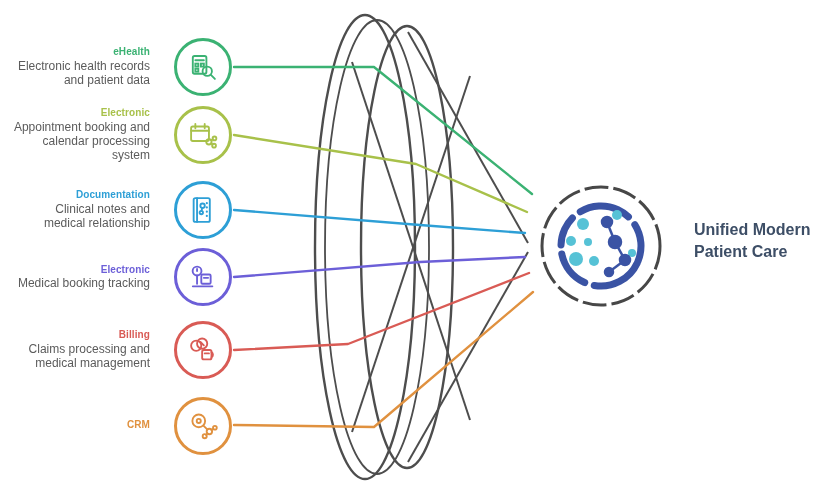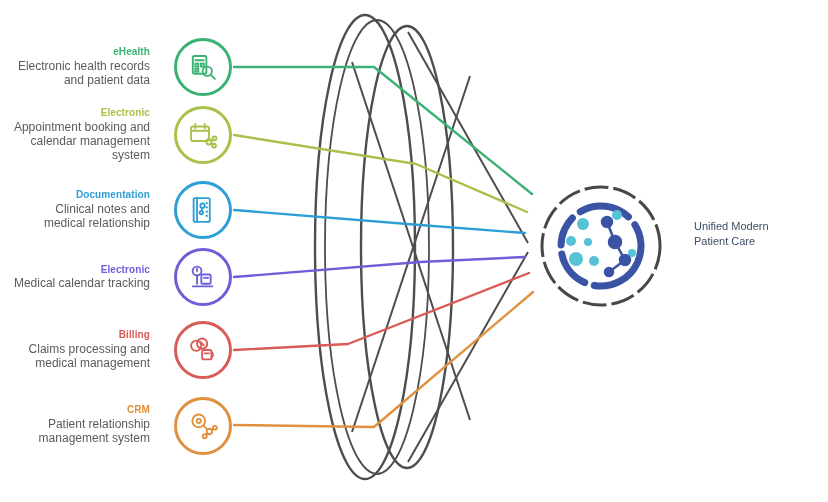--- a/index.html
+++ b/index.html
@@ -27,21 +27,21 @@
   .icon-circle{
     width:52px;height:52px;border:3px solid currentColor;border-radius:50%;
     display:flex;align-items:center;justify-content:center;flex:0 0 auto;
     background:#fff;
   }
   .icon-circle svg{display:block;}
 
   
   .hub-label{
     position:absolute;left:694px;top:219px;width:134px;
-    font-size:11px;font-weight:normal;color:#3d4e66;line-height:1.35;
+    font-size:16px;font-weight:bold;color:#3d4e66;line-height:1.35;
   }
 </style>
 </head>
 <body>
 
 <div class="canvas">
 
   <svg class="layer" width="828" height="502" viewBox="0 0 828 502">
 
     <g stroke="#4d4d4d" fill="none" stroke-width="2.4">
@@ -105,21 +105,21 @@
         <rect x="11" y="22" width="3.5" height="3.5"></rect>
         <circle cx="25" cy="25" r="5.5"></circle>
         <line x1="29" y1="29" x2="34" y2="34"></line>
       </svg>
     </div>
   </div>
 
   <div class="left-item" style="left:10px;top:105px;">
     <div class="label-block">
       <div class="item-heading" style="color: rgb(168, 193, 74);">Electronic</div>
-      <div class="item-desc">Appointment booking and calendar management system</div>
+      <div class="item-desc">Appointment booking and calendar processing system</div>
     </div>
     <div class="icon-circle" style="color: rgb(168, 193, 74);">
       <svg width="34" height="34" viewBox="0 0 40 40" fill="none" stroke="currentColor" stroke-width="2.2" stroke-linecap="round">
         <rect x="6" y="10" width="21" height="17" rx="2"></rect>
         <line x1="6" y1="15" x2="27" y2="15"></line>
         <line x1="11" y1="7" x2="11" y2="12"></line>
         <line x1="22" y1="7" x2="22" y2="12"></line>
         <circle cx="27" cy="28" r="3.2"></circle>
         <circle cx="33.5" cy="24" r="2.2"></circle>
         <circle cx="33" cy="32.5" r="2.2"></circle>
@@ -147,21 +147,21 @@
           <circle cx="24.5" cy="22" r="1.3"></circle>
           <circle cx="24.5" cy="27" r="1.3"></circle>
         </g>
       </svg>
     </div>
   </div>
 
   <div class="left-item" style="left:10px;top:247px;">
     <div class="label-block">
       <div class="item-heading" style="color: rgb(108, 95, 216);">Electronic</div>
-      <div class="item-desc">Medical calendar tracking</div>
+      <div class="item-desc">Medical booking tracking</div>
     </div>
     <div class="icon-circle" style="color: rgb(108, 95, 216);">
       <svg width="34" height="34" viewBox="0 0 40 40" fill="none" stroke="currentColor" stroke-width="2.2" stroke-linecap="round">
         <circle cx="13" cy="13" r="5.2"></circle>
         <line x1="13" y1="10.5" x2="13" y2="13"></line>
         <line x1="13" y1="18.2" x2="13" y2="28"></line>
         <rect x="18" y="17" width="11" height="11" rx="1.5"></rect>
         <line x1="21" y1="21" x2="26" y2="21"></line>
         <line x1="8" y1="31" x2="31" y2="31"></line>
       </svg>
@@ -181,21 +181,20 @@
         <rect x="19" y="20" width="11" height="11" rx="2"></rect>
         <path d="M30 22.5 a3.5 3.5 0 0 1 0 6"></path>
         <line x1="22" y1="24" x2="27" y2="24"></line>
       </svg>
     </div>
   </div>
 
   <div class="left-item" style="left:10px;top:395px;align-items:flex-end;">
     <div class="label-block">
       <div class="item-heading" style="color: rgb(224, 145, 63);">CRM</div>
-      <div class="item-desc">Patient relationship management system</div>
     </div>
     <div class="icon-circle" style="color: rgb(224, 145, 63);">
       <svg width="34" height="34" viewBox="0 0 40 40" fill="none" stroke="currentColor" stroke-width="2.2" stroke-linecap="round">
         <circle cx="15" cy="14" r="7.5"></circle>
         <circle cx="15" cy="14" r="2.4"></circle>
         <line x1="20.5" y1="19.5" x2="25" y2="24"></line>
         <circle cx="27.5" cy="26.5" r="3.2"></circle>
         <circle cx="34" cy="22" r="2.2"></circle>
         <circle cx="22" cy="32" r="2.4"></circle>
         <line x1="30" y1="24.8" x2="32.2" y2="23.2"></line>

